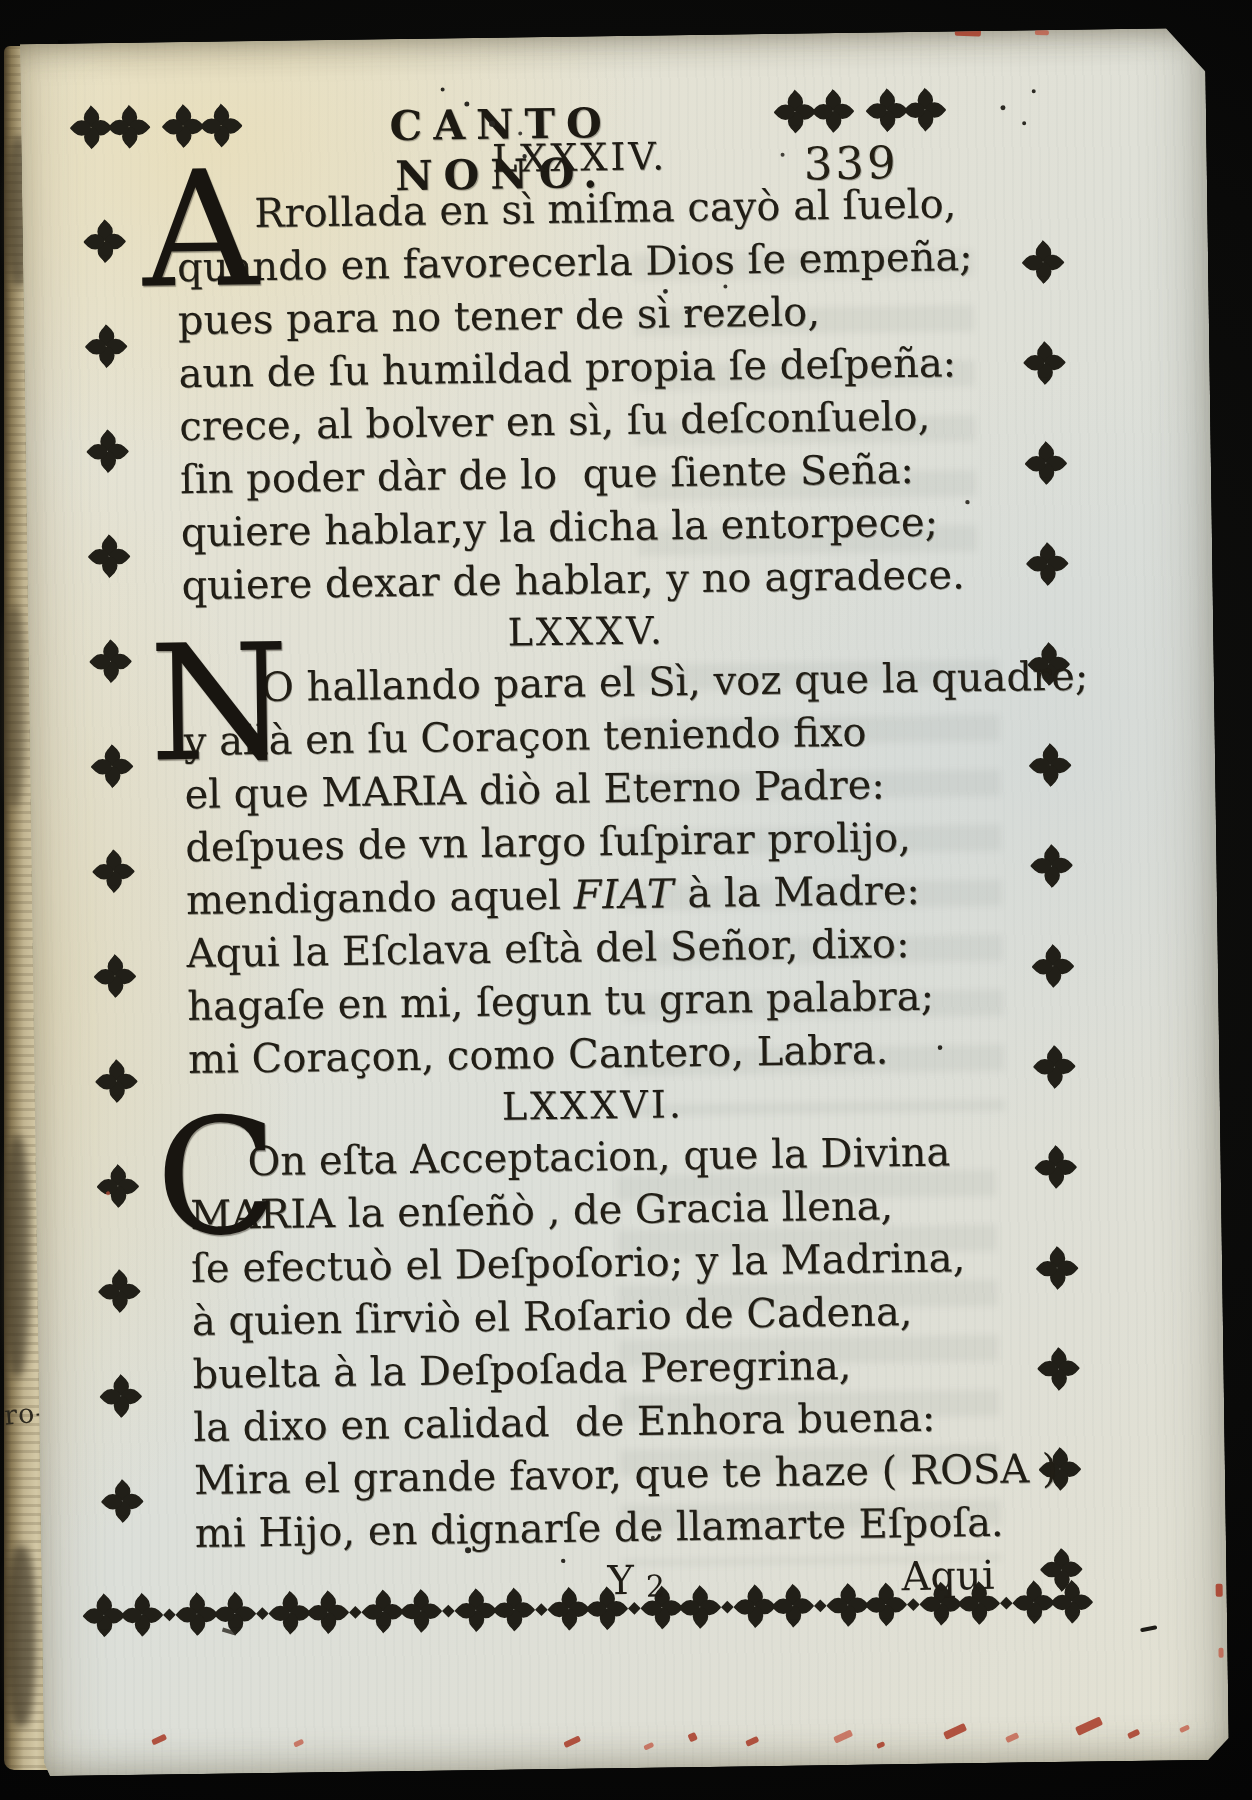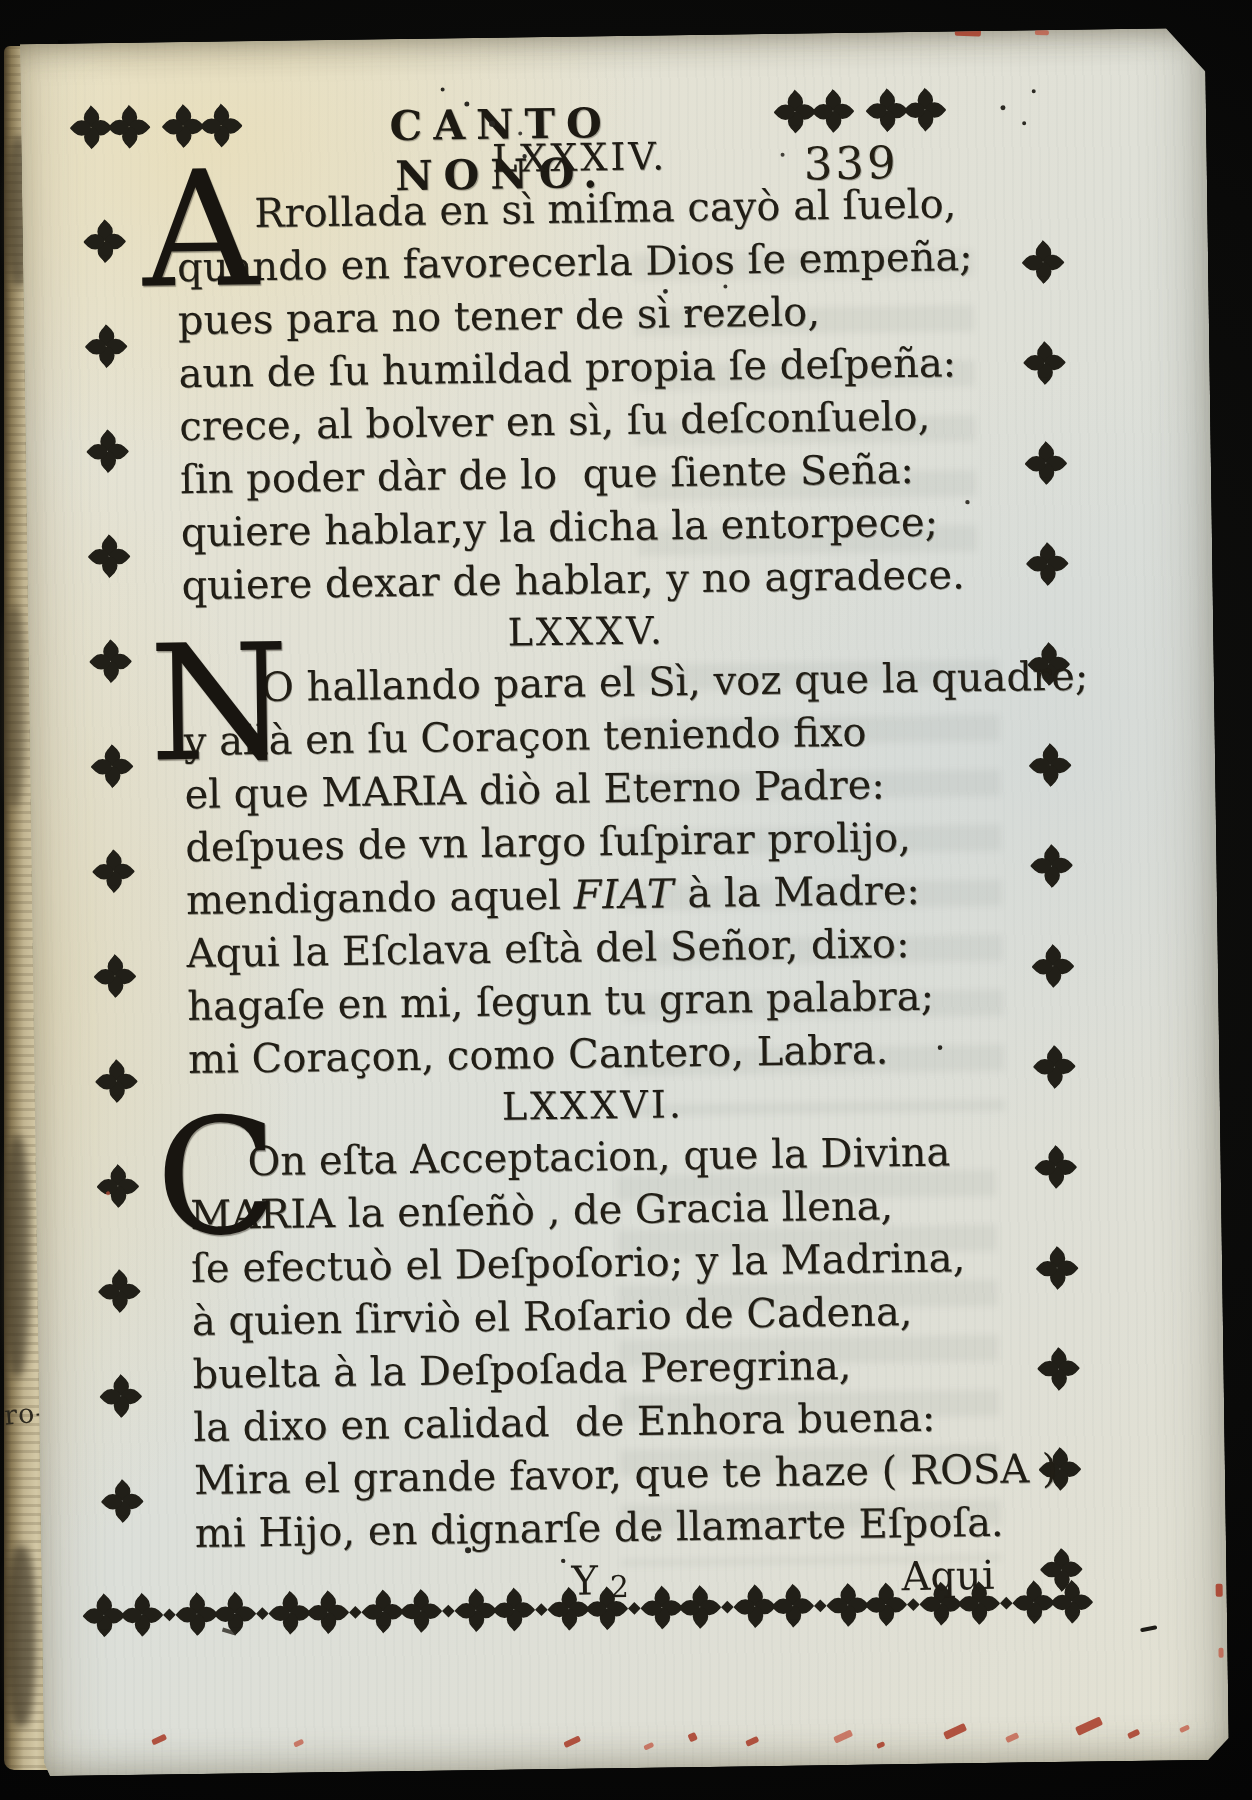--- a/index.html
+++ b/index.html
@@ -77,21 +77,21 @@
   .textblock{position:absolute;left:118px;top:96px;width:880px;}
   .stanza{position:relative;}
   .stanza-number{height:50px;line-height:50px;text-align:center;font-size:38px;letter-spacing:3px;color:#1f1c15;
     text-shadow:0.6px 0.8px 0.5px rgba(30,26,16,.4);}
   .drop-cap{position:absolute;left:2px;top:12px;font-size:160px;line-height:160px;color:#181510;
     text-shadow:1px 1.5px 1px rgba(25,21,12,.4);}
   .line{height:53px;line-height:53px;font-size:40px;padding-left:36px;white-space:pre;color:#211e16;
     text-shadow:0.6px 0.9px 0.6px rgba(32,28,18,.38);}
   .it{font-style:italic;letter-spacing:1px;}
   .catchline{position:relative;height:53px;}
-  .sig{position:absolute;left:412px;font-size:40px;line-height:53px;}
+  .sig{position:absolute;left:448px;font-size:40px;line-height:53px;}
   .sig2{font-size:30px;margin-left:12px;position:relative;top:3px;}
   .catchword{position:absolute;left:742px;font-size:40px;line-height:53px;}
 
   
   .specks{position:absolute;left:0;top:0;width:2px;height:2px;background:rgba(0,0,0,0);border-radius:50%;
     box-shadow:445px 65px 0 1.5px #2b2923, 470px 85px 0 2px #2b2923, 502px 118px 0 1.2px #32302a,
       421px 50px 0 1px #2b2923, 498px 95px 0 1px #44413a, 641px 255px 0 1.4px #2b2923,
       662px 276px 0 1px #2b2923, 701px 251px 0 1px #3a372f, 981px 76px 0 1.5px #2b2923,
       1002px 92px 0 1px #2b2923, 1012px 60px 0 1px #2b2923, 940px 470px 0 1.2px #3a372f,
       905px 1015px 0 1.3px #2b2923, 331px 1496px 0 1.4px #2b2923, 426px 1511px 0 2px #2b2923,

